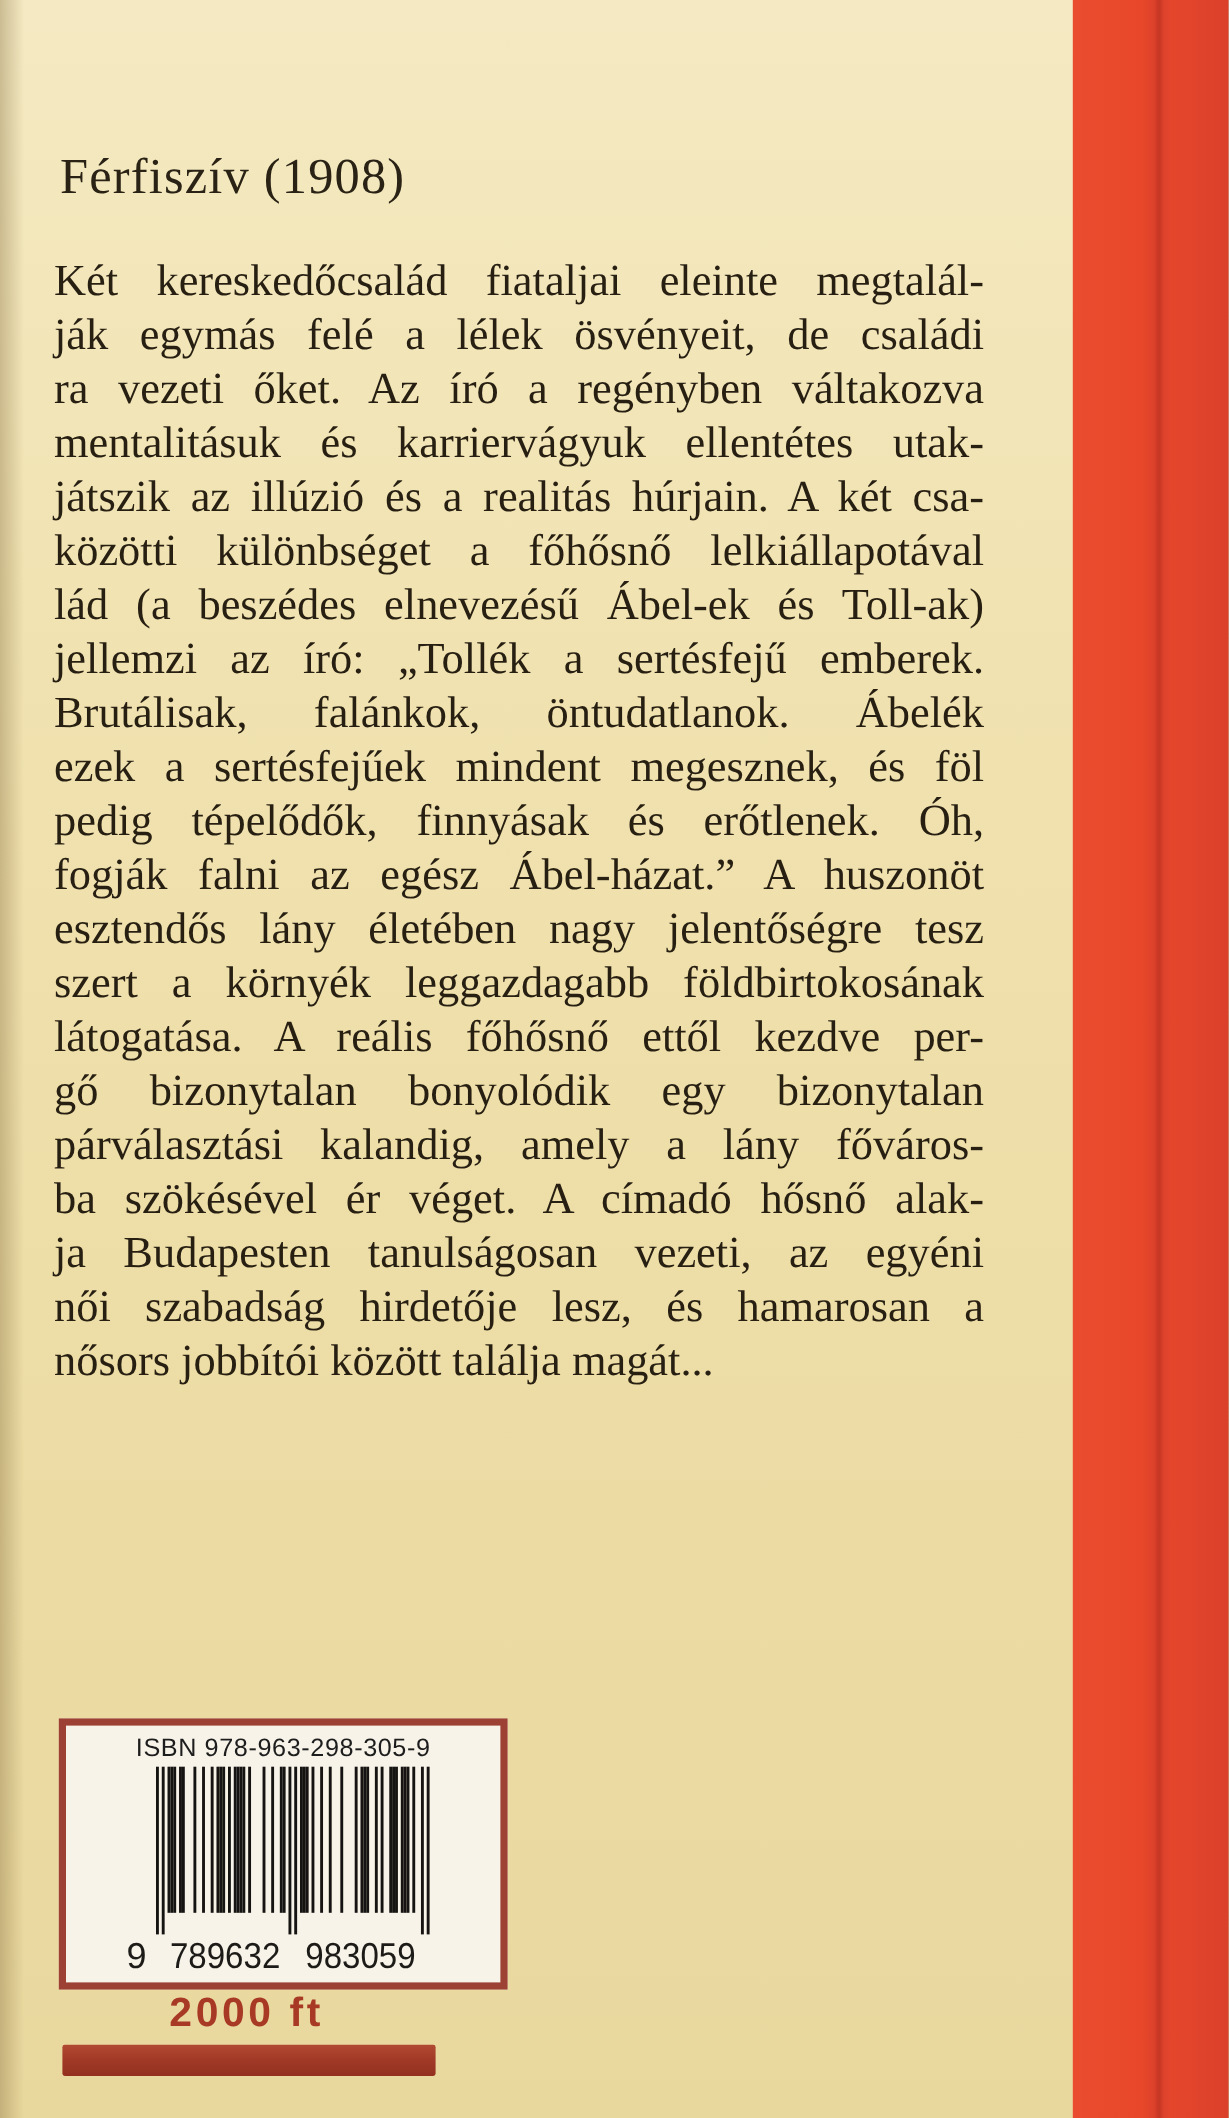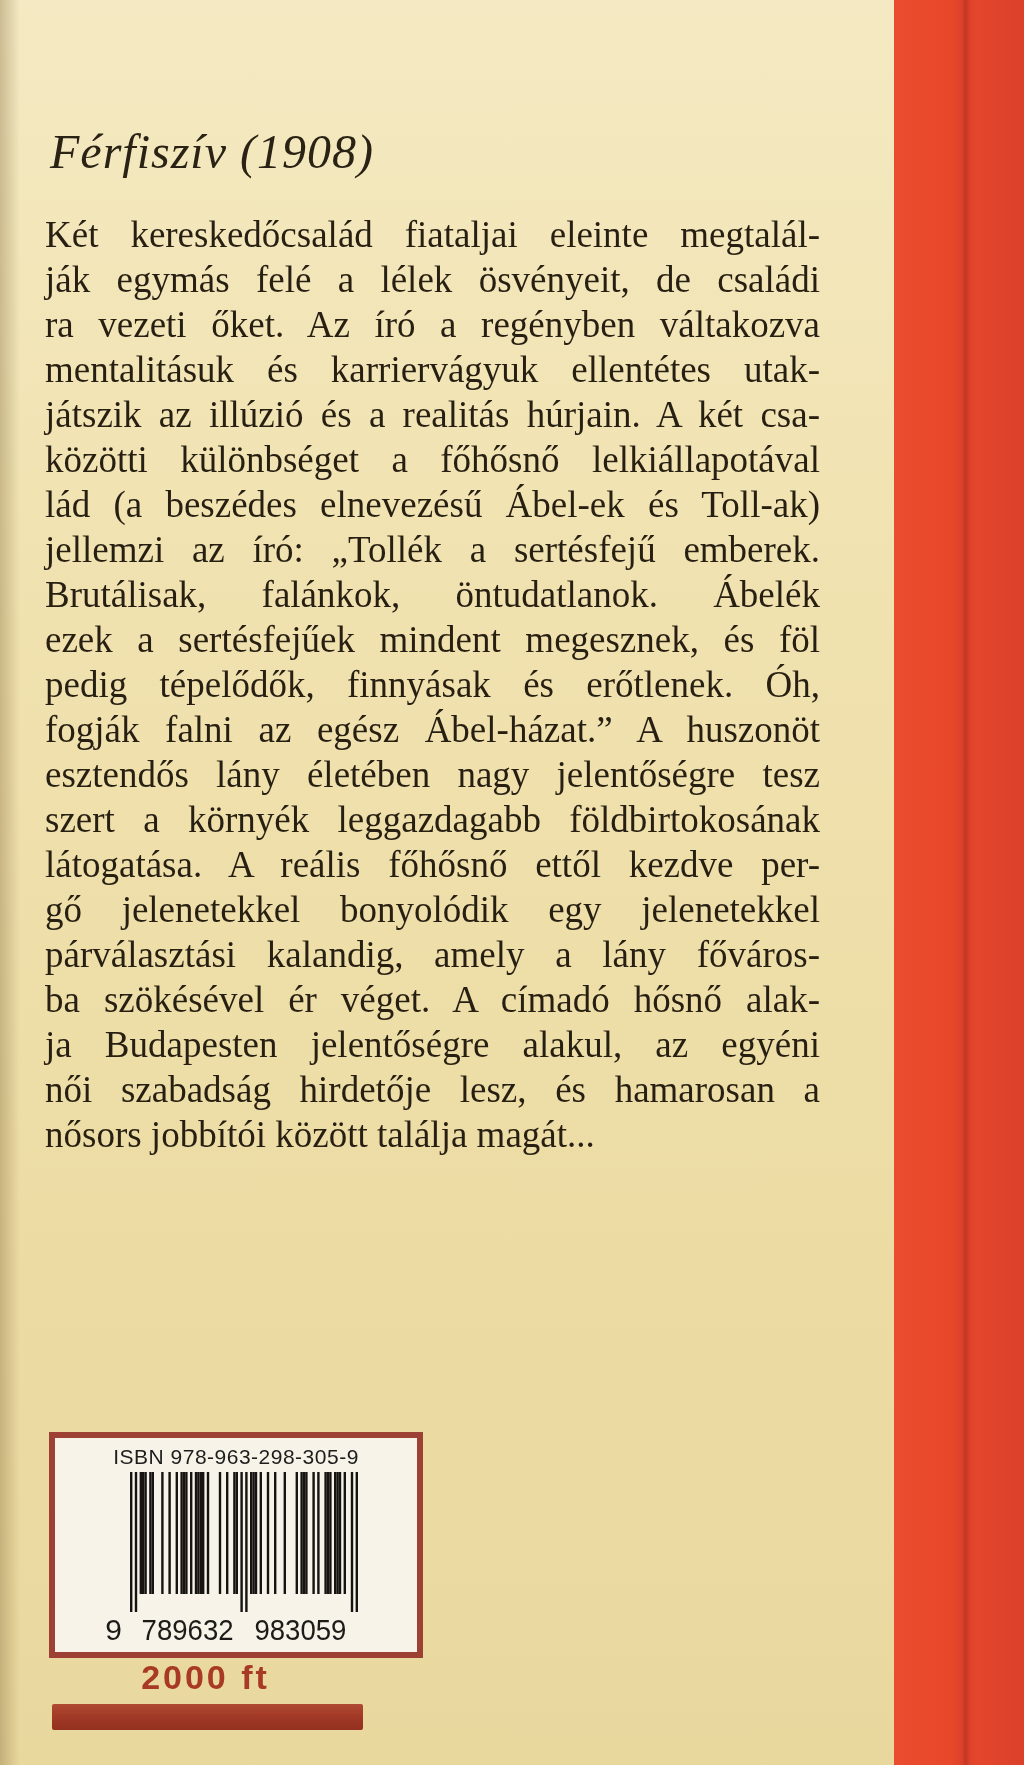--- a/index.html
+++ b/index.html
@@ -28,21 +28,21 @@
       #e0432b 82%, #db402a 100%);
     z-index:4;
   }
   .spine::after{
     content:"";
     position:absolute;top:0;bottom:0;left:68px;width:8px;
     background:linear-gradient(90deg,rgba(0,0,0,0) 0%,rgba(120,20,10,0.22) 50%,rgba(0,0,0,0) 100%);
   }
   .title{
     position:absolute;left:50px;top:124px;margin:0;
-    font-size:48px;font-weight:normal;font-style:italic;
+    font-size:42px;font-weight:normal;
     color:#2a2315;letter-spacing:1px;
   }
   .blurb{
     position:absolute;left:45px;top:212px;width:775px;
     color:#271f12;
   }
   .blurb .line{
     height:45px;line-height:45px;font-size:37px;
     text-align:justify;text-align-last:justify;
     white-space:nowrap;
@@ -94,24 +94,24 @@
       <div class="line">közötti különbséget a főhősnő lelkiállapotával</div>
       <div class="line">lád (a beszédes elnevezésű Ábel-ek és Toll-ak)</div>
       <div class="line">jellemzi az író: „Tollék a sertésfejű emberek.</div>
       <div class="line">Brutálisak, falánkok, öntudatlanok. Ábelék</div>
       <div class="line">ezek a sertésfejűek mindent megesznek, és föl</div>
       <div class="line">pedig tépelődők, finnyásak és erőtlenek. Óh,</div>
       <div class="line">fogják falni az egész Ábel-házat.” A huszonöt</div>
       <div class="line">esztendős lány életében nagy jelentőségre tesz</div>
       <div class="line">szert a környék leggazdagabb földbirtokosának</div>
       <div class="line">látogatása. A reális főhősnő ettől kezdve per-</div>
-      <div class="line">gő jelenetekkel bonyolódik egy jelenetekkel</div>
+      <div class="line">gő bizonytalan bonyolódik egy bizonytalan</div>
       <div class="line">párválasztási kalandig, amely a lány főváros-</div>
       <div class="line">ba szökésével ér véget. A címadó hősnő alak-</div>
-      <div class="line">ja Budapesten jelentőségre alakul, az egyéni</div>
+      <div class="line">ja Budapesten tanulságosan vezeti, az egyéni</div>
       <div class="line">női szabadság hirdetője lesz, és hamarosan a</div>
       <div class="line last">nősors jobbítói között találja magát...</div>
     </div>
 
   <div class="barcode-box">
     <div class="isbn-label">ISBN 978-963-298-305-9</div>
     <svg id="barcode" class="barcode-svg" width="268" height="176" viewBox="0 0 268 176">
         <rect x="28.0" y="0" width="2.4" height="140" fill="#161412"></rect>
         <rect x="32.8" y="0" width="2.4" height="140" fill="#161412"></rect>
         <rect x="37.6" y="0" width="2.4" height="122" fill="#161412"></rect>

